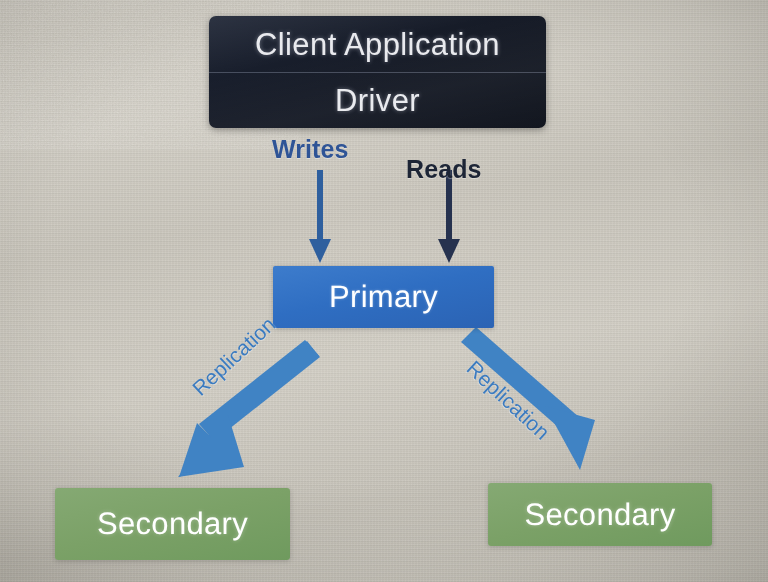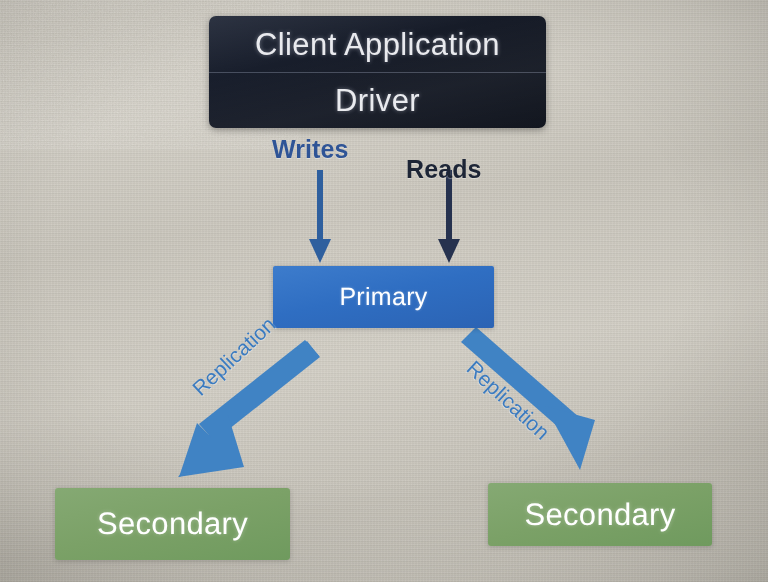--- a/index.html
+++ b/index.html
@@ -150,21 +150,21 @@
   }
 
   
   #primary-node {
     left: 273px;
     top: 266px;
     width: 221px;
     height: 62px;
     border-radius: 2px;
     background: linear-gradient(168deg, #3d7ccc 0%, #2f6ec2 46%, #2b63b4 100%);
-    font-size: 25px;
+    font-size: 31px;
     font-weight: 300;
     letter-spacing: 0.3px;
     text-shadow: 0 0 3px rgba(255,255,255,0.30);
     box-shadow: 0 1px 5px rgba(0,0,0,0.20);
   }
 
   
   .secondary-node {
     border-radius: 3px;
     background: linear-gradient(166deg, #85a973 0%, #7ba167 48%, #6f9a5e 100%);

